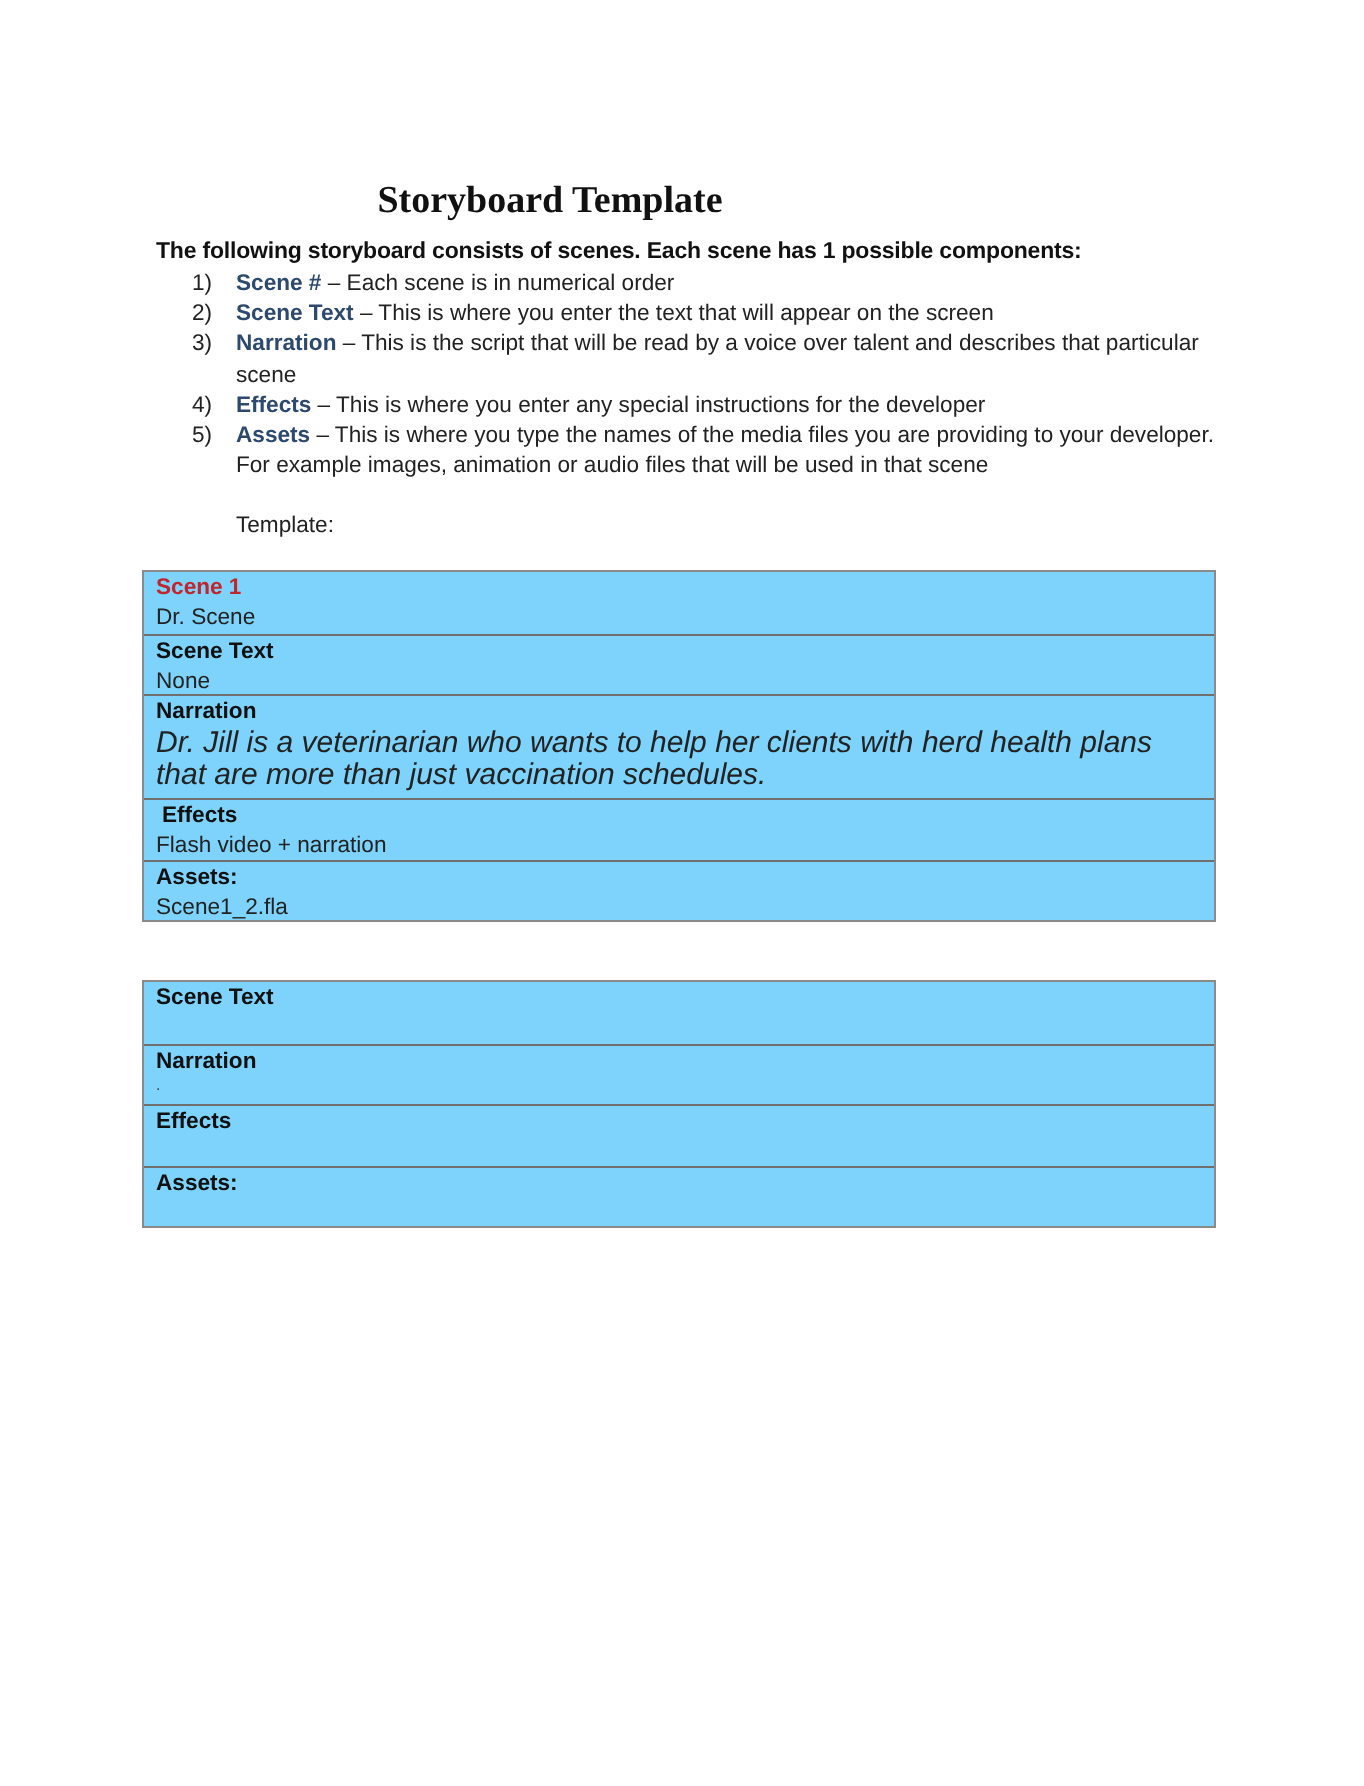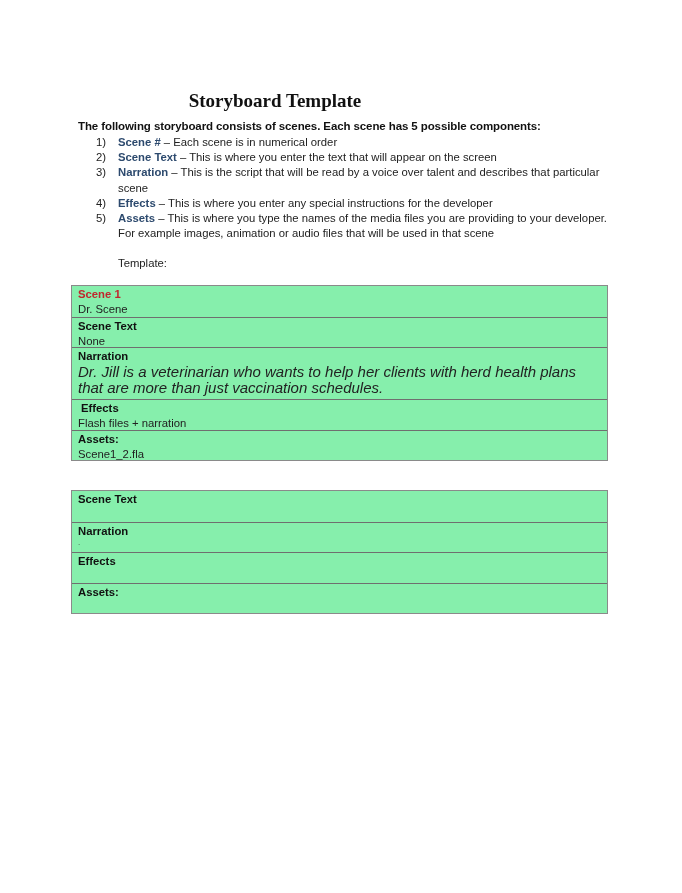--- a/index.html
+++ b/index.html
@@ -67,21 +67,21 @@
       left: 118px;
       top: 257px;
       font-size: 11.3px;
       color: #222;
     }
     .scene-table {
       position: absolute;
       left: 71px;
       width: 537px;
       border: 1px solid #8a8a8a;
-      background: #86efac;
+      background: #7dd3fc;
       box-sizing: border-box;
     }
     .row {
       border-top: 1px solid #6f6f6f;
       padding: 1px 6px 0 6px;
       box-sizing: border-box;
       font-size: 11.3px;
       line-height: 15px;
     }
     .row:first-child {
@@ -116,21 +116,21 @@
       font-size: 8px;
       line-height: 8px;
       color: #444;
     }
   </style>
 </head>
 <body>
 
 <div class="title">Storyboard Template</div>
 
-<div class="intro">The following storyboard consists of scenes. Each scene has 5 possible components:</div>
+<div class="intro">The following storyboard consists of scenes. Each scene has 1 possible components:</div>
 
 <ol class="list">
   <li>
     <span class="num">1)</span>
     <span class="body"><span class="term">Scene #</span><span> – Each scene is in numerical order</span></span>
   </li>
   <li>
     <span class="num">2)</span>
     <span class="body"><span class="term">Scene Text</span><span> – This is where you enter the text that will appear on the screen</span></span>
   </li>
@@ -158,21 +158,21 @@
   <div class="row r-text">
     <div class="label">Scene Text</div>
     <div class="value">None</div>
   </div>
   <div class="row r-narr">
     <div class="label">Narration</div>
     <div class="value italic">Dr. Jill is a veterinarian who wants to help her clients with herd health plans that are more than just vaccination schedules.</div>
   </div>
   <div class="row r-eff">
     <div class="label">Effects</div>
-    <div class="value">Flash files + narration</div>
+    <div class="value">Flash video + narration</div>
   </div>
   <div class="row r-assets">
     <div class="label">Assets:</div>
     <div class="value">Scene1_2.fla</div>
   </div>
 </div>
 
 <div class="scene-table" id="scene2">
   <div class="row r-text">
     <div class="label">Scene Text</div>

